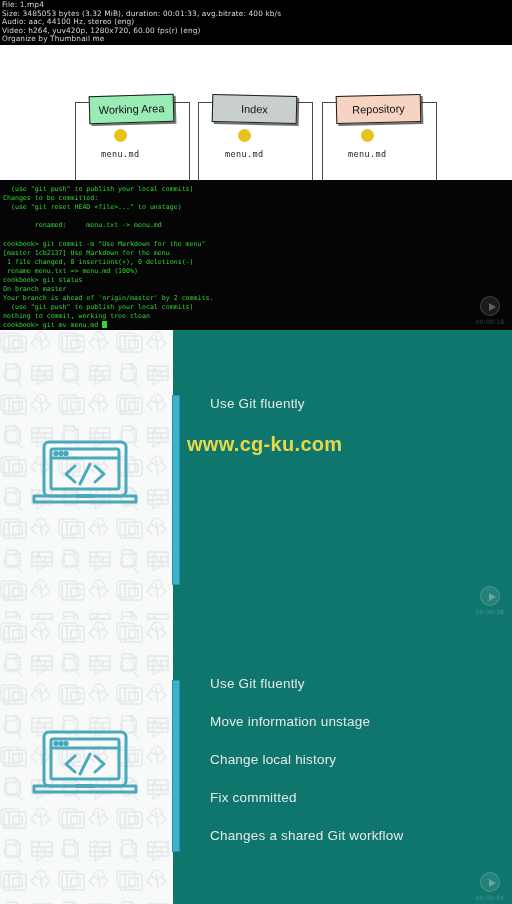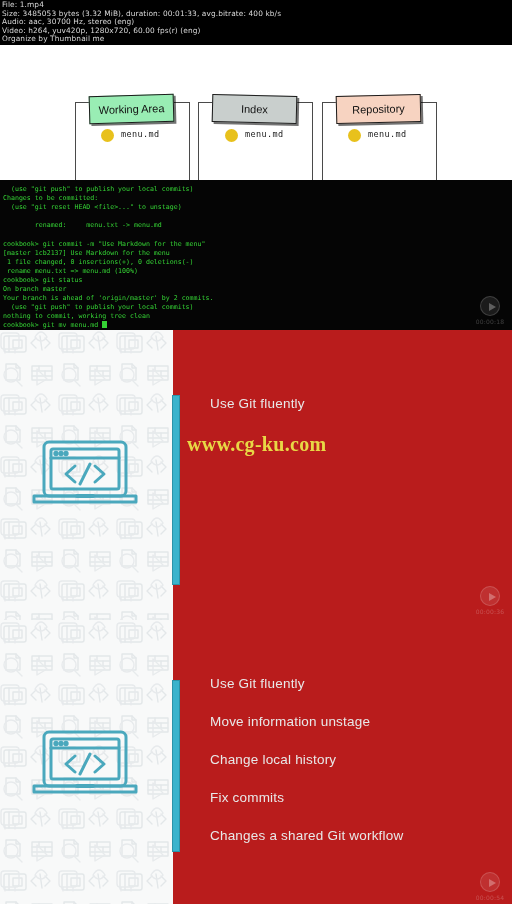--- a/index.html
+++ b/index.html
@@ -77,21 +77,23 @@
     box-shadow: 2px 2px 0 rgba(0,0,0,0.55);
   }
   .tab.t1 { left: 89px; background: #99edb4; transform: rotate(-1.6deg); }
   .tab.t2 { left: 212px; background: #c9cfcd; transform: rotate(1.4deg); }
   .tab.t3 { left: 336px; background: #f7d3c1; transform: rotate(-1.4deg); }
 
   .fileitem {
     position: absolute;
     top: 84px;
     display: flex;
+    align-items: center;
     gap: 7px;
+    flex-direction: column;
   }
   .fileitem.f1 { left: 101px; }
   .fileitem.f2 { left: 225px; }
   .fileitem.f3 { left: 348px; }
   .dot {
     width: 13px; height: 13px;
     border-radius: 50%;
     background: #e8c11c;
   }
   .fname {
@@ -122,21 +124,21 @@
     width: 5px; height: 7px;
     background: #35d435;
     vertical-align: -1px;
   }
 
   
   .slide {
     position: absolute;
     left: 0;
     width: 512px;
-    background: #b91c1c;
+    background: #0f766e;
     overflow: hidden;
   }
   .slide.s2 { top: 330px; height: 290px; }
   .slide.s3 { top: 620px; height: 284px; }
 
   .pattern-panel {
     position: absolute;
     left: 0; top: 0;
     width: 173px;
     height: 100%;
@@ -170,21 +172,21 @@
     font-family: "Liberation Sans", sans-serif;
     font-size: 13.5px;
     letter-spacing: 0.2px;
   }
   .slide.s2 .headline { top: 66px; }
   .watermark {
     position: absolute;
     left: 187px;
     top: 103px;
     color: #e8d846;
-    font-family: Liberation Serif, serif;
+    font-family: Liberation Sans, sans-serif;
     font-size: 20px;
     font-weight: 700;
     letter-spacing: 0.3px;
   }
   .bullets {
     position: absolute;
     left: 210px;
     top: 56px;
     width: 290px;
   }
@@ -230,21 +232,21 @@
   .ov1 { top: 296px; }
   .ov2 { top: 586px; }
   .ov3 { top: 872px; }
 </style>
 </head>
 <body>
 
 <div class="fileinfo">
   <div>File: 1.mp4</div>
   <div>Size: 3485053 bytes (3.32 MiB), duration: 00:01:33, avg.bitrate: 400 kb/s</div>
-  <div>Audio: aac, 30700 Hz, stereo (eng)</div>
+  <div>Audio: aac, 44100 Hz, stereo (eng)</div>
   <div>Video: h264, yuv420p, 1280x720, 60.00 fps(r) (eng)</div>
   <div>Organize by Thumbnail me</div>
 </div>
 
 <div class="thumb1">
 
   <div class="diagram">
     <div class="card c1"></div>
     <div class="card c2"></div>
     <div class="card c3"></div>
@@ -368,21 +370,21 @@
       <path d="M4 58 l102 0 l0 6 l-102 0 z"></path>
       <line x1="47" y1="58" x2="63" y2="58" stroke-width="4"></line>
     </g>
   </svg>
 
   <div class="accentbar"></div>
   <div class="bullets">
     <div>Use Git fluently</div>
     <div>Move information unstage</div>
     <div>Change local history</div>
-    <div>Fix commits</div>
+    <div>Fix committed</div>
     <div>Changes a shared Git workflow</div>
   </div>
 </div>
 
 <div class="overlay ov1">
   <div class="playbtn"></div>
   <div class="tstamp">00:00:18</div>
 </div>
 <div class="overlay ov2">
   <div class="playbtn"></div>

